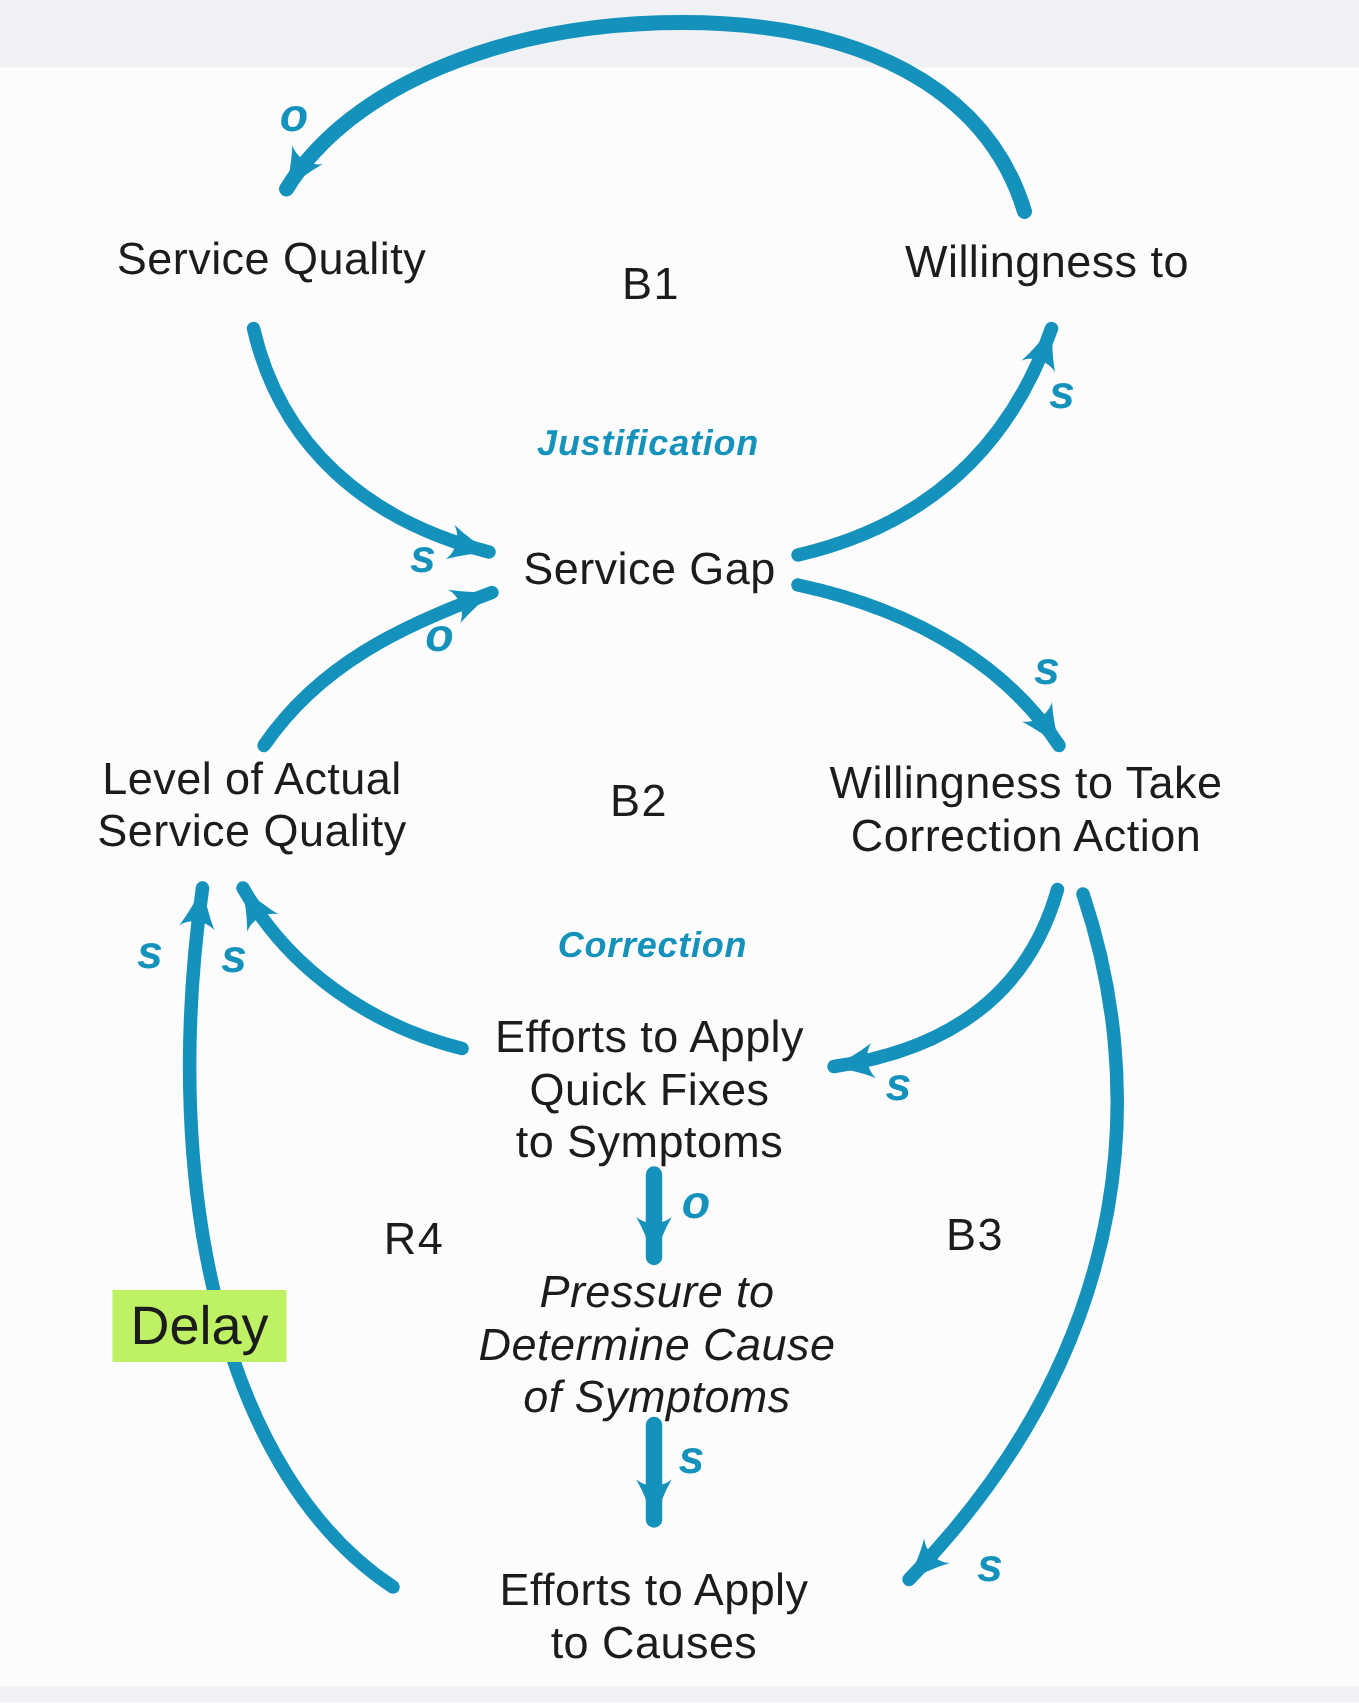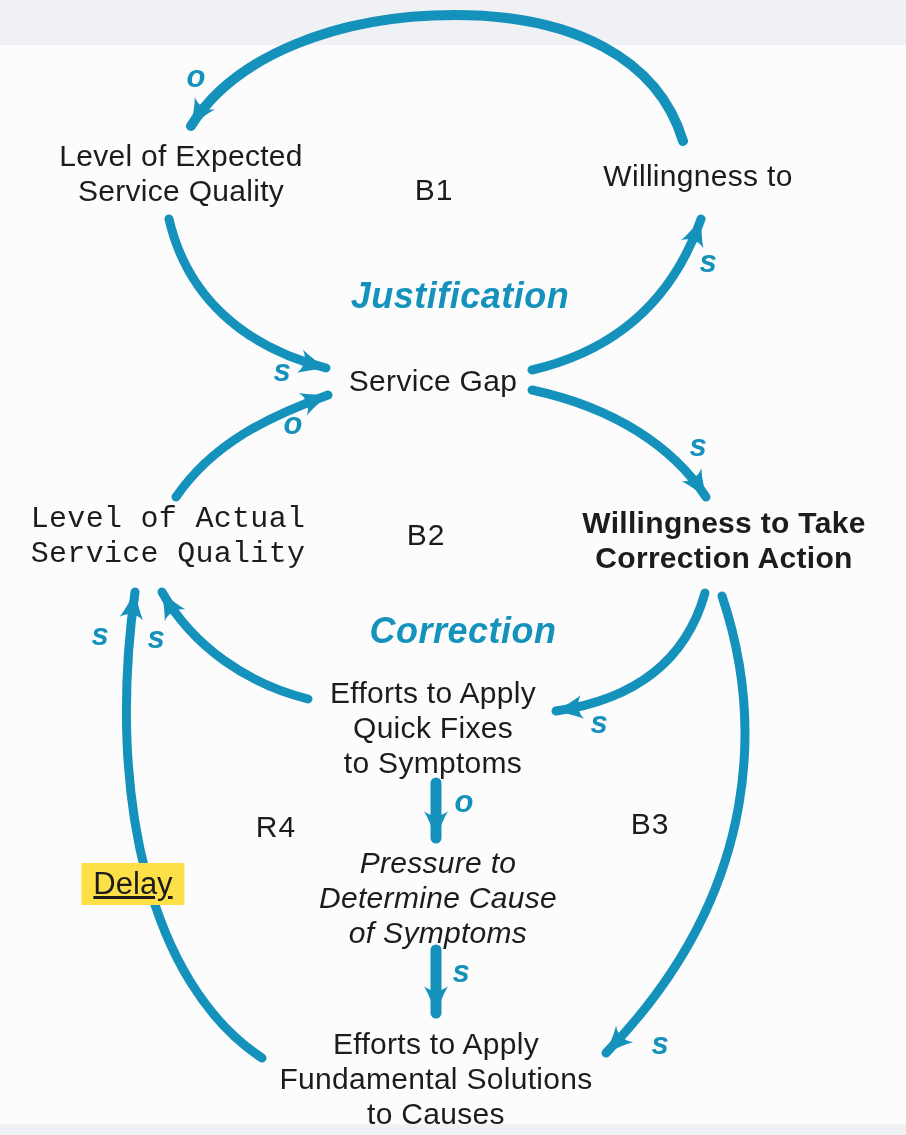--- a/index.html
+++ b/index.html
@@ -23,23 +23,23 @@
   .arrows .arrowhead{fill:var(--accent);stroke:none;}
   .label{
     position:absolute;
     transform:translate(-50%,-50%);
     text-align:center;
     color:var(--text);
     white-space:nowrap;
   }
   .node{font-size:30px;line-height:35px;letter-spacing:.3px;}
   .loop-id{font-size:30px;letter-spacing:1px;}
-  .loop-name{color:var(--accent);font-style:italic;font-weight:bold;font-size:36px;letter-spacing:.5px;margin-left:28px;}
+  .loop-name{color:var(--accent);font-style:italic;font-weight:bold;font-size:24px;letter-spacing:.5px;}
   .pol{color:var(--accent);font-style:italic;font-weight:bold;font-size:31px;}
-  .delay-label{font-size:31px;background:#fde047;padding:3px 12px;text-decoration:underline;}
+  .delay-label{font-size:36px;background:#bef264;padding:3px 12px;}
 </style>
 </head>
 <body>
 
 <div class="stage">
 
   <div class="band top"></div>
   <div class="band bottom"></div>
 
   <svg class="arrows" width="906" height="1135" viewBox="0 0 906 1135">
@@ -56,57 +56,55 @@
     <path class="edge" stroke-width="9" marker-end="url(#ah)" d="M 532 390 C 616 408 674 448 706 497"></path>
     <path class="edge" stroke-width="9" marker-end="url(#ah)" d="M 705 593 C 685 664 631 700 556 711"></path>
     <path class="edge" stroke-width="9" marker-end="url(#ah)" d="M 722 596 C 761 712 766 888 606 1053"></path>
     <path class="edge" stroke-width="9" marker-end="url(#ah)" d="M 308 699 C 248 684 193 647 162 592"></path>
     <path class="edge" stroke-width="9" marker-end="url(#ah)" d="M 262 1058 C 151 985 106 797 135 592"></path>
     <path class="edge" stroke-width="11" marker-end="url(#ah)" d="M 436 783 L 436 838"></path>
     <path class="edge" stroke-width="11" marker-end="url(#ah)" d="M 436 950 L 436 1013"></path>
   </svg>
 
   <div class="label node" style="left:181px;top:173px;">
-    <div>Level of Expected</div>
     <div>Service Quality</div>
   </div>
 
   <div class="label node" style="left:698px;top:175px;">
     <div>Willingness to</div>
   </div>
 
   <div class="label node" style="left:433px;top:380px;">
     <div>Service Gap</div>
   </div>
 
-  <div class="label node" style="left:168px;top:537px;font-family:Liberation Mono, monospace;">
+  <div class="label node" style="left:168px;top:537px;">
     <div>Level of Actual</div>
     <div>Service Quality</div>
   </div>
 
-  <div class="label node" style="left:724px;top:540px;font-weight:bold;">
+  <div class="label node" style="left:684px;top:540px;">
     <div>Willingness to Take</div>
     <div>Correction Action</div>
   </div>
 
   <div class="label node" style="left:433px;top:727px;">
     <div>Efforts to Apply</div>
     <div>Quick Fixes</div>
     <div>to Symptoms</div>
   </div>
 
   <div class="label node" style="left:438px;top:897px;font-style:italic;">
     <div>Pressure to</div>
     <div>Determine Cause</div>
     <div>of Symptoms</div>
   </div>
 
   <div class="label node" style="left:436px;top:1078px;">
     <div>Efforts to Apply</div>
-    <div>Fundamental Solutions</div>
     <div>to Causes</div>
   </div>
 
   <div class="label loop-id" style="left:434px;top:190px;">B1</div>
   <div class="label loop-name" style="left:432px;top:296px;">Justification</div>
   <div class="label loop-id" style="left:426px;top:535px;text-align:right;">B2</div>
   <div class="label loop-name" style="left:435px;top:631px;">Correction</div>
   <div class="label loop-id" style="left:276px;top:827px;">R4</div>
   <div class="label loop-id" style="left:650px;top:824px;">B3</div>
 

